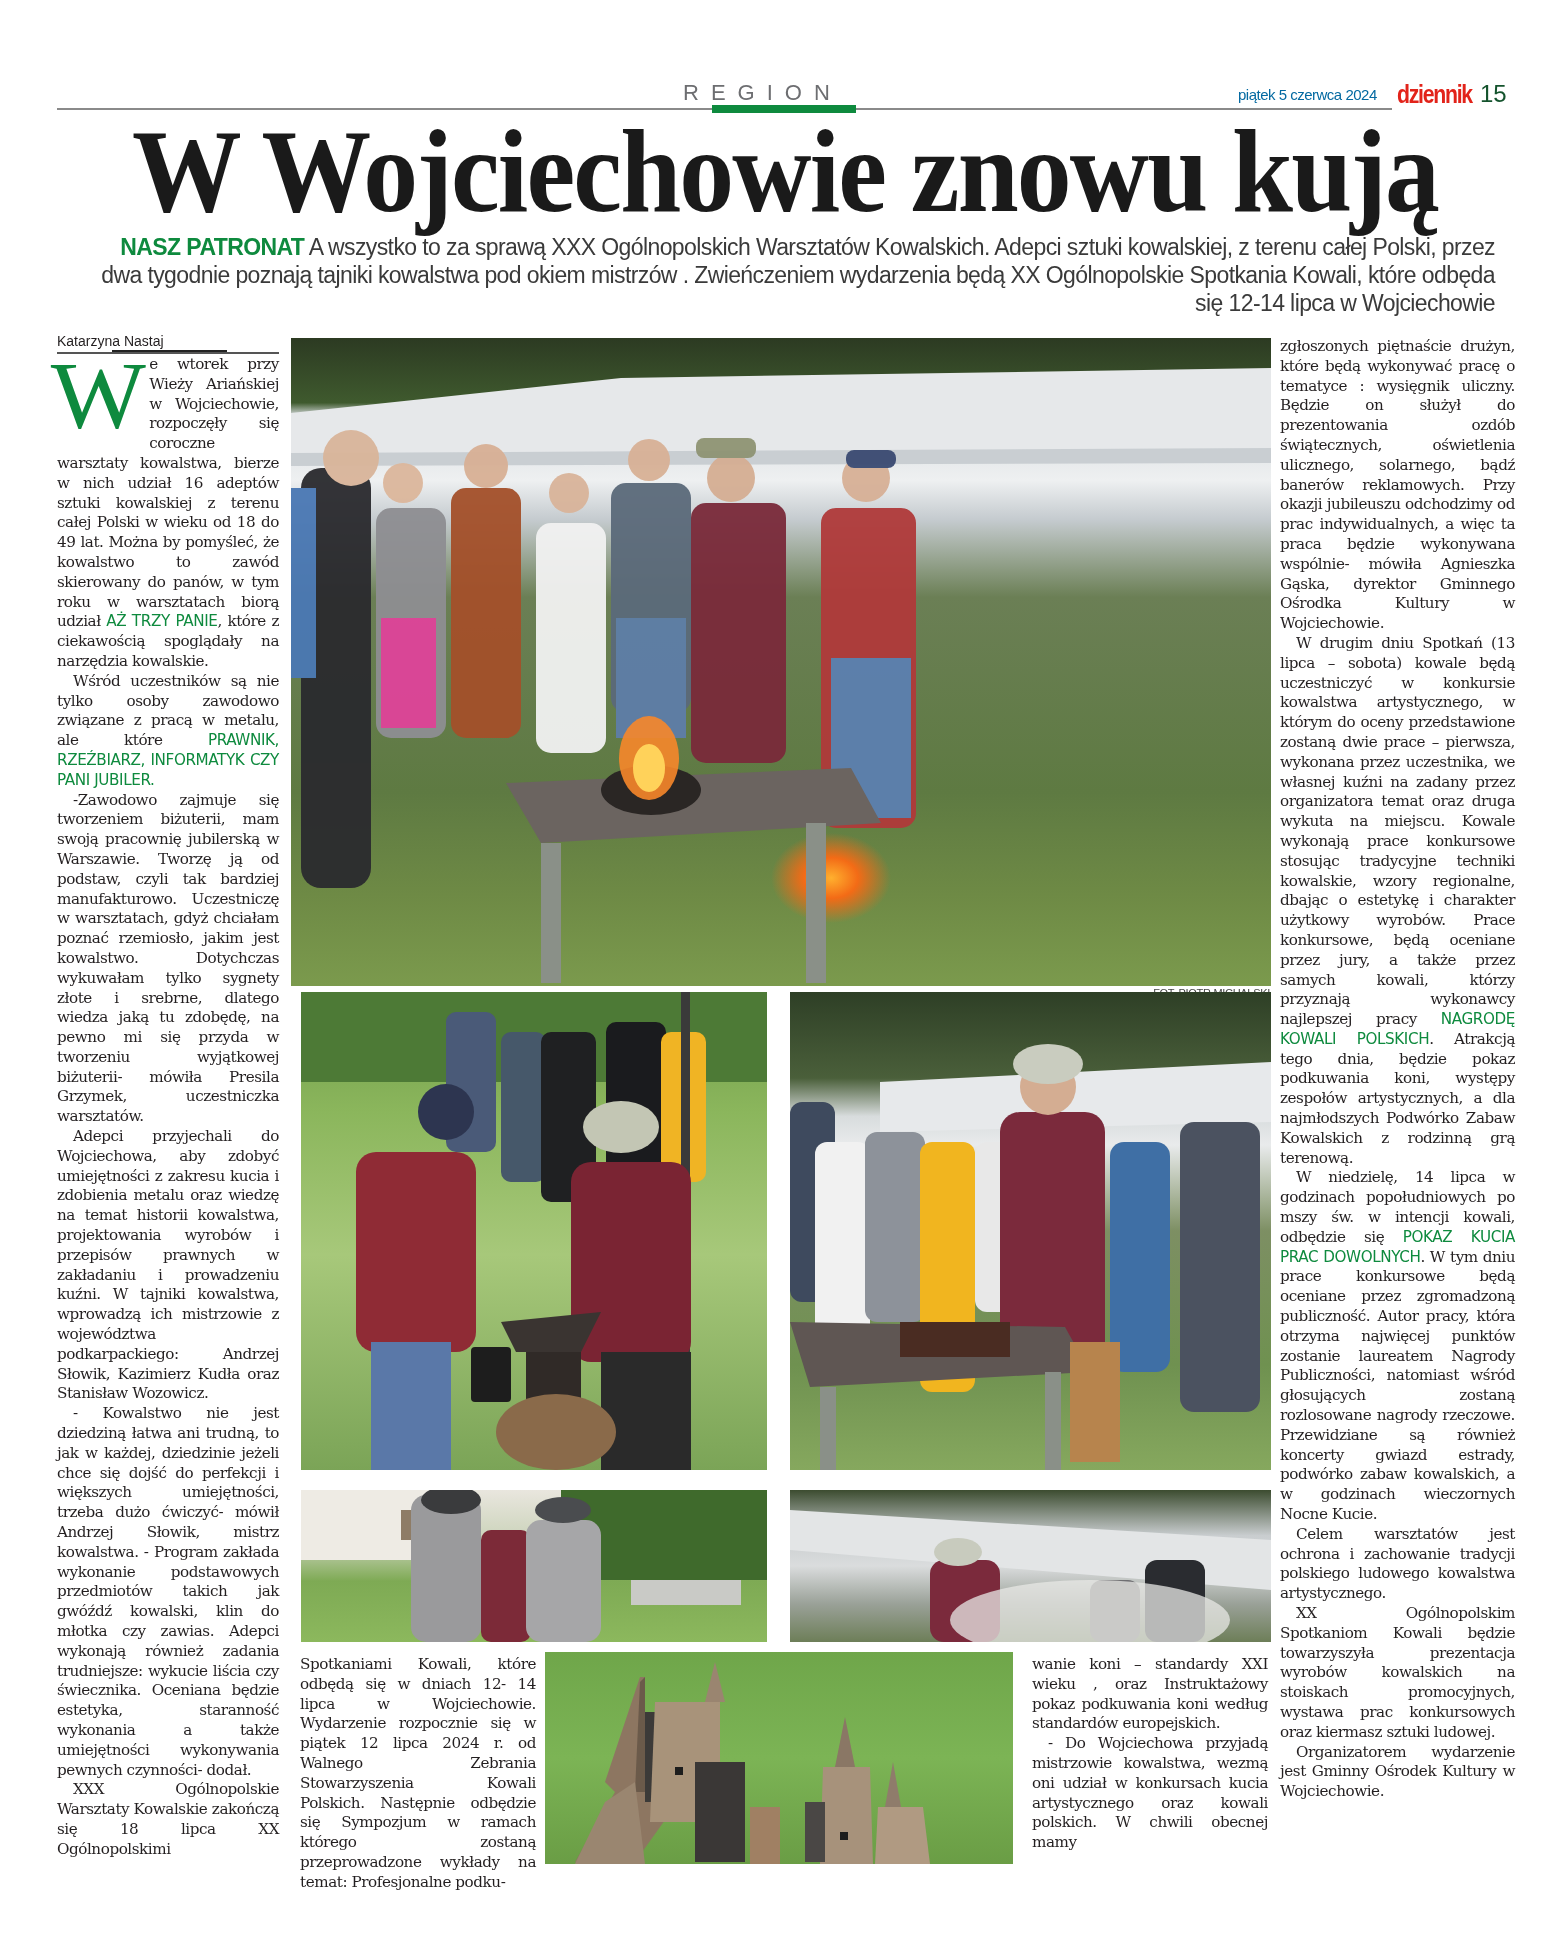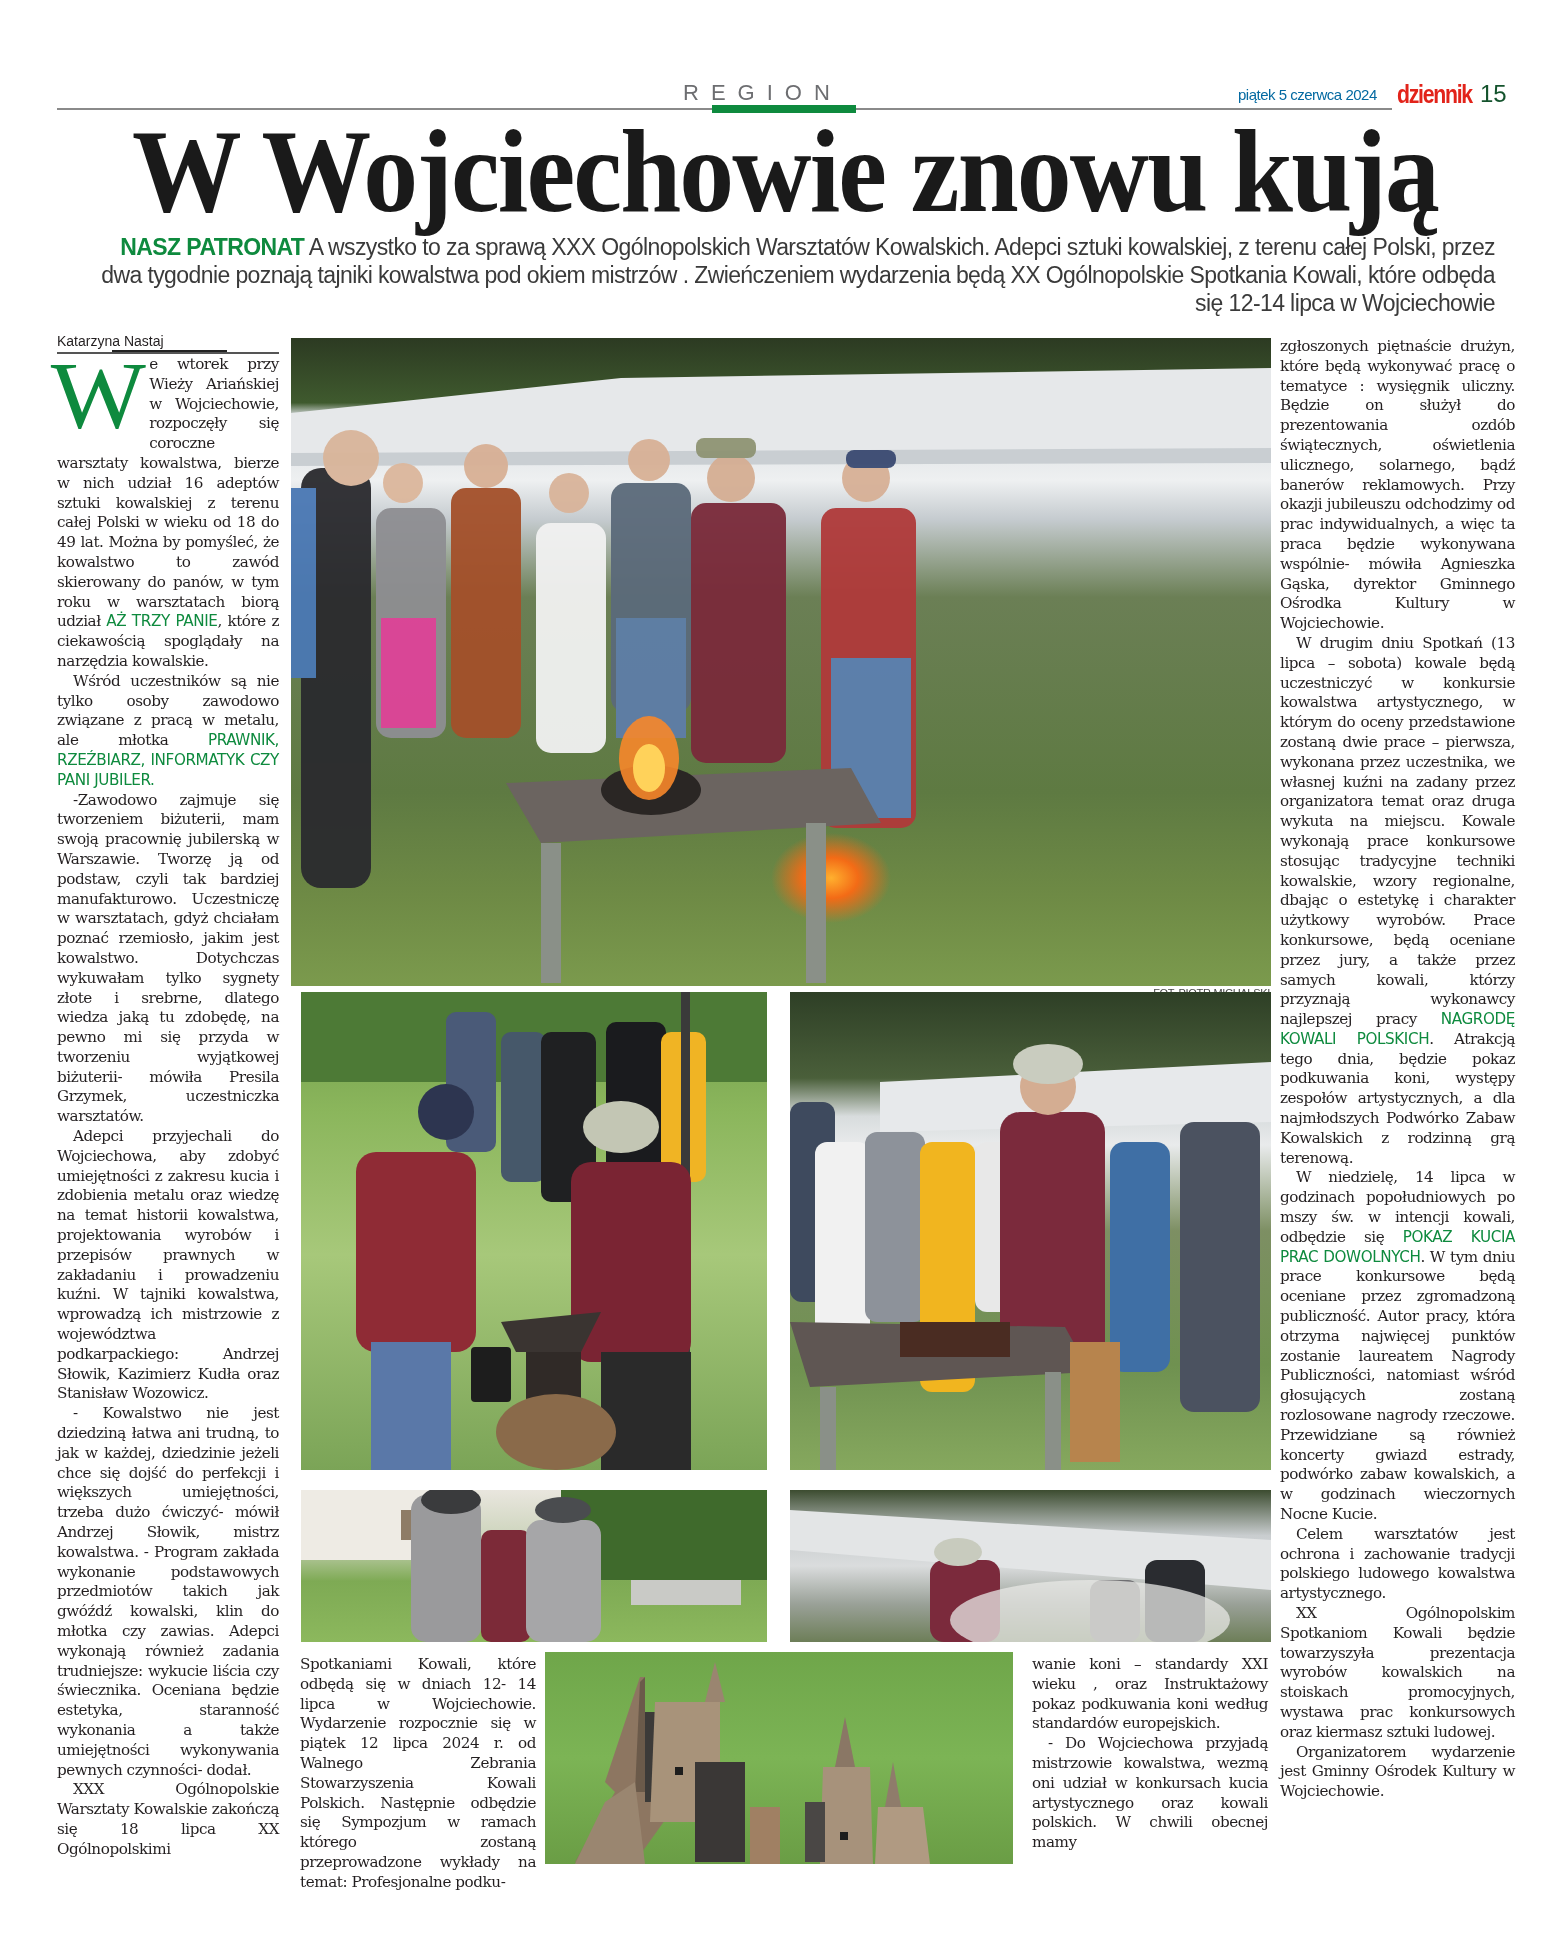--- a/index.html
+++ b/index.html
@@ -81,21 +81,21 @@
 </div>
 
 <div class="byline">Katarzyna Nastaj</div>
 <div class="byline-rule"></div>
 <div class="byline-under"></div>
 
 <div class="col col-left">
   <p class="noindent">
     <span class="dropcap">W</span><span>e wtorek przy Wieży Ariańskiej w Wojciechowie, rozpoczęły się coroczne warsztaty kowalstwa, bierze w nich udział 16 adeptów sztuki kowalskiej z terenu całej Polski w wieku od 18 do 49 lat. Można by pomyśleć, że kowalstwo to zawód skierowany do panów, w tym roku w warsztatach biorą udział </span><span class="hl">AŻ TRZY PANIE</span><span>, które z ciekawością spoglądały na narzędzia kowalskie.</span>
   </p>
-  <p><span>Wśród uczestników są nie tylko osoby zawodowo związane z pracą w metalu, ale młotka </span><span class="hl">PRAWNIK, RZEŹBIARZ, INFORMATYK CZY PANI JUBILER.</span></p>
+  <p><span>Wśród uczestników są nie tylko osoby zawodowo związane z pracą w metalu, ale które </span><span class="hl">PRAWNIK, RZEŹBIARZ, INFORMATYK CZY PANI JUBILER.</span></p>
   <p>-Zawodowo zajmuje się tworzeniem biżuterii, mam swoją pracownię jubilerską w Warszawie. Tworzę ją od podstaw, czyli tak bardziej manufakturowo. Uczestniczę w warsztatach, gdyż chciałam poznać rzemiosło, jakim jest kowalstwo. Dotychczas wykuwałam tylko sygnety złote i srebrne, dlatego wiedza jaką tu zdobędę, na pewno mi się przyda w tworzeniu wyjątkowej biżuterii- mówiła Presila Grzymek, uczestniczka warsztatów.</p>
   <p>Adepci przyjechali do Wojciechowa, aby zdobyć umiejętności z zakresu kucia i zdobienia metalu oraz wiedzę na temat historii kowalstwa, projektowania wyrobów i przepisów prawnych w zakładaniu i prowadzeniu kuźni. W tajniki kowalstwa, wprowadzą ich mistrzowie z województwa podkarpackiego: Andrzej Słowik, Kazimierz Kudła oraz Stanisław Wozowicz.</p>
   <p>- Kowalstwo nie jest dziedziną łatwa ani trudną, to jak w każdej, dziedzinie jeżeli chce się dojść do perfekcji i większych umiejętności, trzeba dużo ćwiczyć- mówił Andrzej Słowik, mistrz kowalstwa. - Program zakłada wykonanie podstawowych przedmiotów takich jak gwóźdź kowalski, klin do młotka czy zawias. Adepci wykonają również zadania trudniejsze: wykucie liścia czy świecznika. Oceniana będzie estetyka, staranność wykonania a także umiejętności wykonywania pewnych czynności- dodał.</p>
   <p>XXX Ogólnopolskie Warsztaty Kowalskie zakończą się 18 lipca XX Ogólnopolskimi</p>
 </div>
 
 <div class="photo photo-main">
   <svg width="980" height="648" viewBox="0 0 980 648">
 
     <polygon points="0,75 330,40 980,30 980,115 0,120" fill="#e6e8ea"></polygon>

